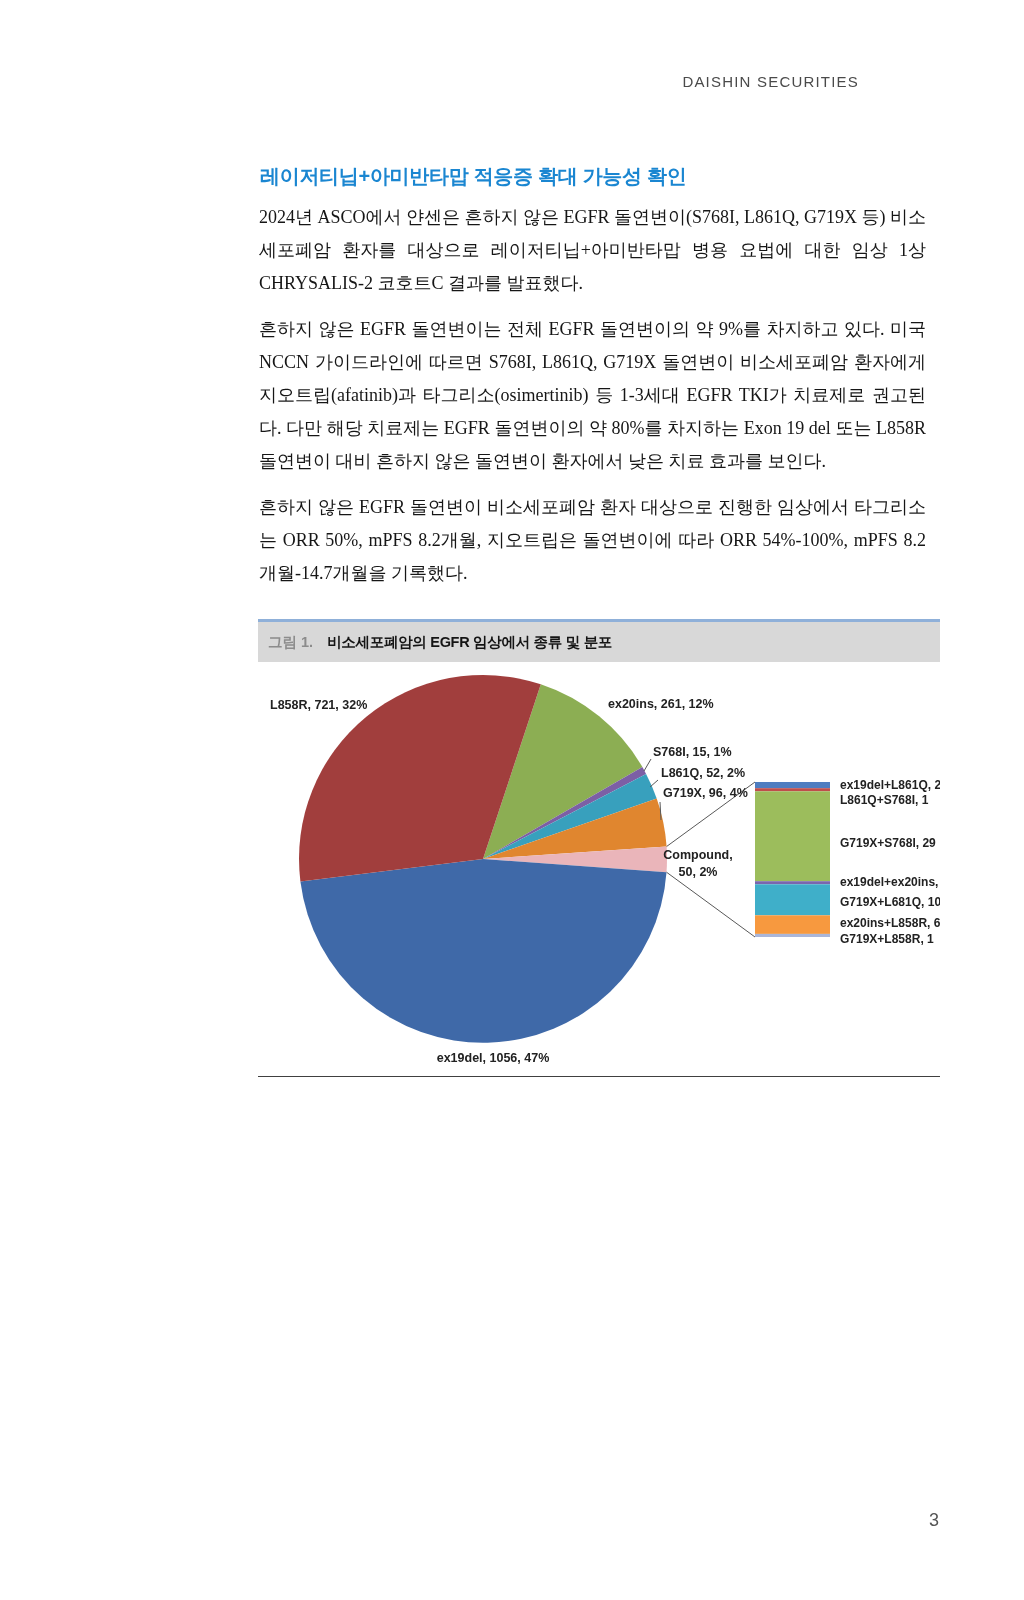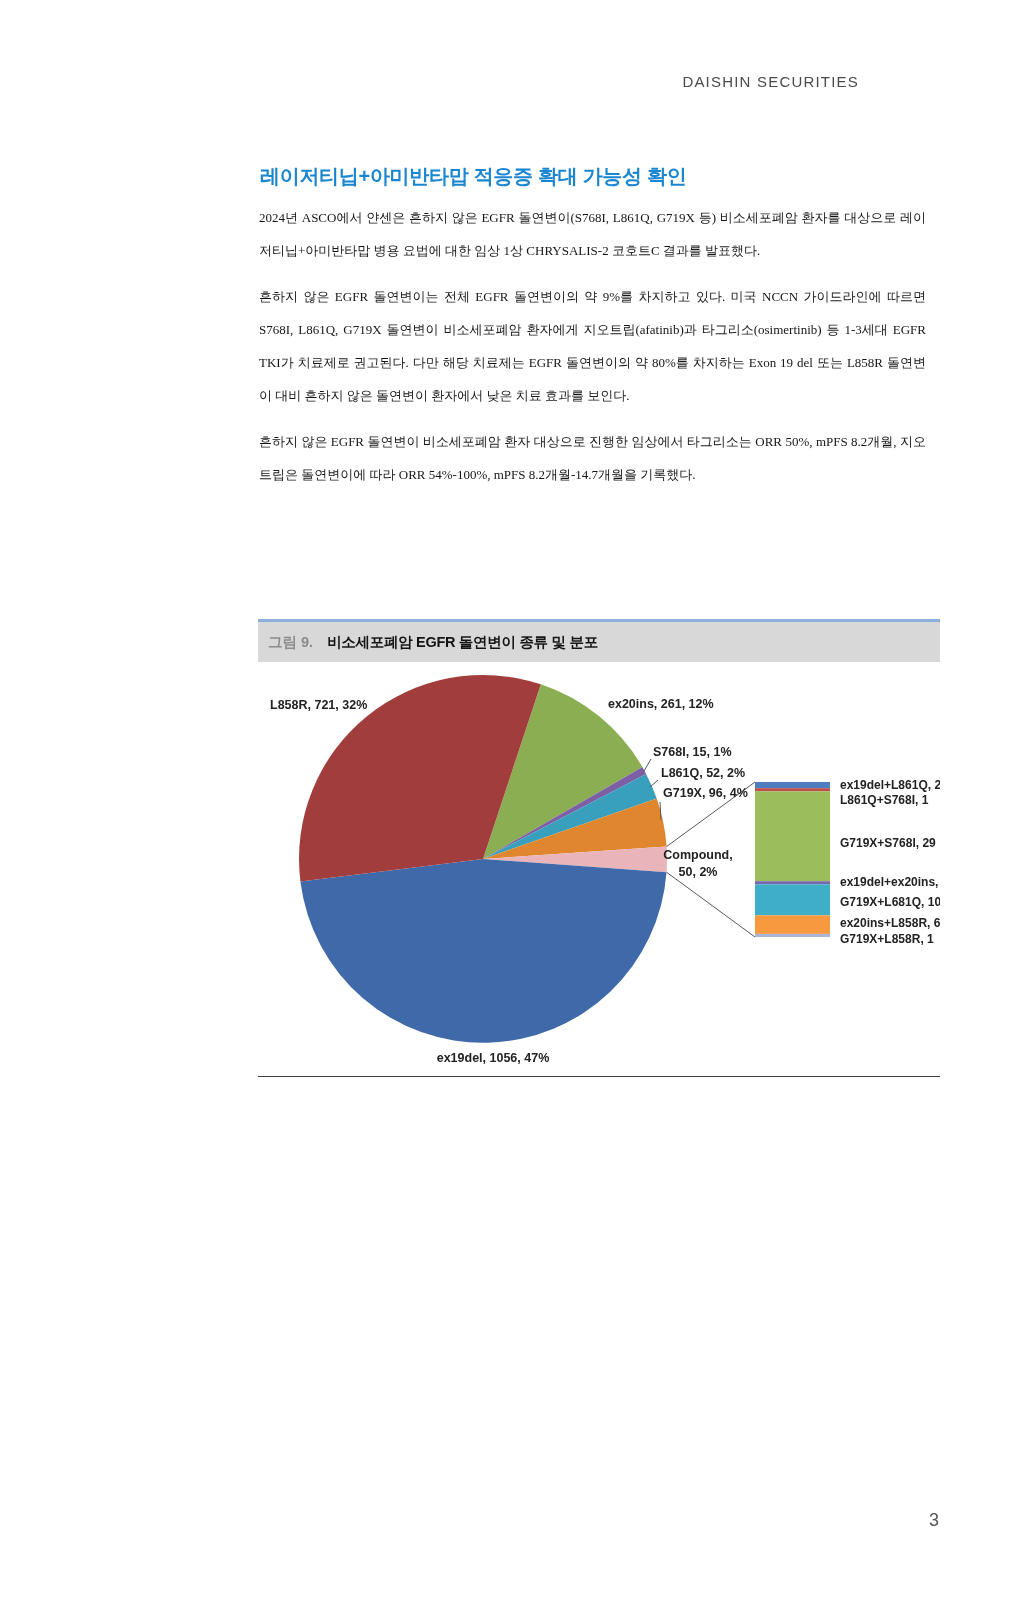--- a/index.html
+++ b/index.html
@@ -3,21 +3,21 @@
 <meta charset="utf-8">
 <style>
   html,body{margin:0;padding:0;background:#fff;}
   .page{position:relative;width:940px;height:1600px;background:#ffffff;overflow:hidden;
         font-family:"Liberation Sans","DejaVu Sans",sans-serif;}
   .brand{position:absolute;top:73px;right:81px;font-size:15px;letter-spacing:1.2px;
          color:#4a4a4a;font-weight:normal;}
   .heading{position:absolute;left:260px;top:150px;font-size:20px;font-weight:bold;
            color:#1a86d1;letter-spacing:-0.3px;}
   .body-text{position:absolute;left:259px;top:201px;width:667px;
-             font-family:"Liberation Serif","DejaVu Serif",serif;font-size:13px;
+             font-family:"Liberation Serif","DejaVu Serif",serif;font-size:18px;
              line-height:33px;color:#161616;text-align:justify;}
   .body-text p{margin:0 0 13px 0;}
   .figure-header{position:absolute;left:258px;top:619px;width:685px;height:40px;
                  background:#d8d8d8;border-top:3px solid #8fb0d9;
                  display:flex;align-items:center;}
   .figure-label{color:#8c8c8c;font-weight:bold;font-size:14.5px;margin-left:10px;white-space:nowrap;}
   .figure-title{color:#141414;font-weight:bold;font-size:14.5px;margin-left:14px;
                 letter-spacing:-0.3px;white-space:nowrap;}
   .chart-svg{position:absolute;left:258px;top:655px;width:700px;height:415px;overflow:visible;}
   .pie-label{font-family:"Liberation Sans","DejaVu Sans",sans-serif;font-size:12.5px;
@@ -39,22 +39,22 @@
 
   <h1 class="heading">레이저티닙+아미반타맙 적응증 확대 가능성 확인</h1>
 
   <div class="body-text">
     <p>2024년 ASCO에서 얀센은 흔하지 않은 EGFR 돌연변이(S768I, L861Q, G719X 등) 비소세포폐암 환자를 대상으로 레이저티닙+아미반타맙 병용 요법에 대한 임상 1상 CHRYSALIS-2 코호트C 결과를 발표했다.</p>
     <p>흔하지 않은 EGFR 돌연변이는 전체 EGFR 돌연변이의 약 9%를 차지하고 있다. 미국 NCCN 가이드라인에 따르면 S768I, L861Q, G719X 돌연변이 비소세포폐암 환자에게 지오트립(afatinib)과 타그리소(osimertinib) 등 1-3세대 EGFR TKI가 치료제로 권고된다. 다만 해당 치료제는 EGFR 돌연변이의 약 80%를 차지하는 Exon 19 del 또는 L858R 돌연변이 대비 흔하지 않은 돌연변이 환자에서 낮은 치료 효과를 보인다.</p>
     <p>흔하지 않은 EGFR 돌연변이 비소세포폐암 환자 대상으로 진행한 임상에서 타그리소는 ORR 50%, mPFS 8.2개월, 지오트립은 돌연변이에 따라 ORR 54%-100%, mPFS 8.2개월-14.7개월을 기록했다.</p>
   </div>
 
   <div class="figure-header">
-    <span class="figure-label">그림 9.</span>
-    <span class="figure-title">비소세포폐암 EGFR 돌연변이 종류 및 분포</span>
+    <span class="figure-label">그림 1.</span>
+    <span class="figure-title">비소세포폐암의 EGFR 임상에서 종류 및 분포</span>
   </div>
 
   <svg class="chart-svg" viewBox="0 0 700 415" xmlns="http://www.w3.org/2000/svg">
       <path d="M 225 204 L 282.8 29.3 A 184 184 0 0 1 384.4 112.1 Z" fill="#8cae53"></path>
       <path d="M 225 204 L 384.4 112.1 A 184 184 0 0 1 388.1 118.9 Z" fill="#7c5fa5"></path>
       <path d="M 225 204 L 388.1 118.9 A 184 184 0 0 1 398.7 143.4 Z" fill="#38a0bd"></path>
       <path d="M 225 204 L 398.7 143.4 A 184 184 0 0 1 408.6 191.5 Z" fill="#e0862f"></path>
       <path d="M 225 204 L 408.6 191.5 A 184 184 0 0 1 408.5 217.2 Z" fill="#eab5ba"></path>
       <path d="M 225 204 L 408.5 217.2 A 184 184 0 0 1 42.4 226.5 Z" fill="#3f69a8"></path>
       <path d="M 225 204 L 42.4 226.5 A 184 184 0 0 1 282.8 29.3 Z" fill="#a13e3d"></path>

